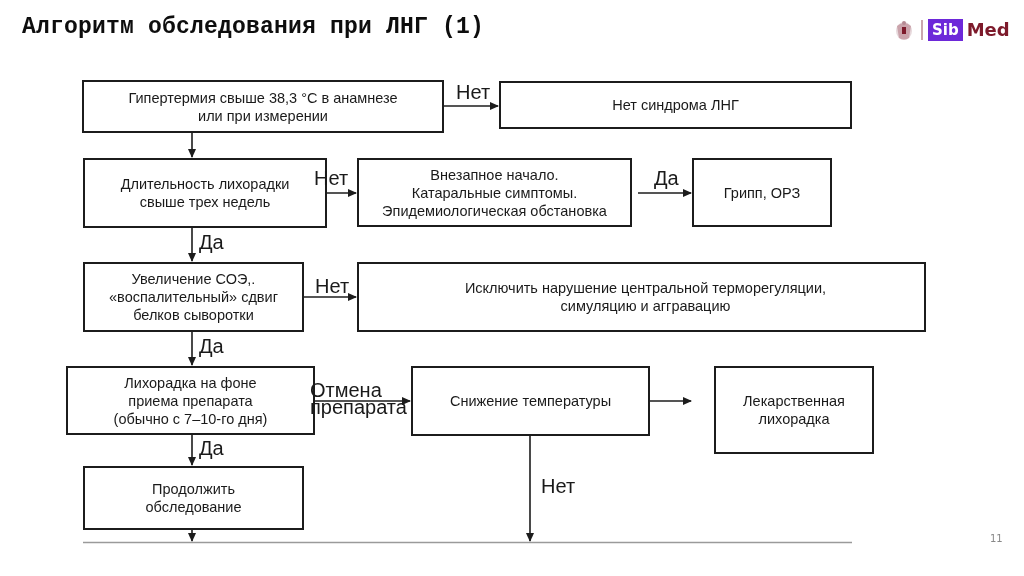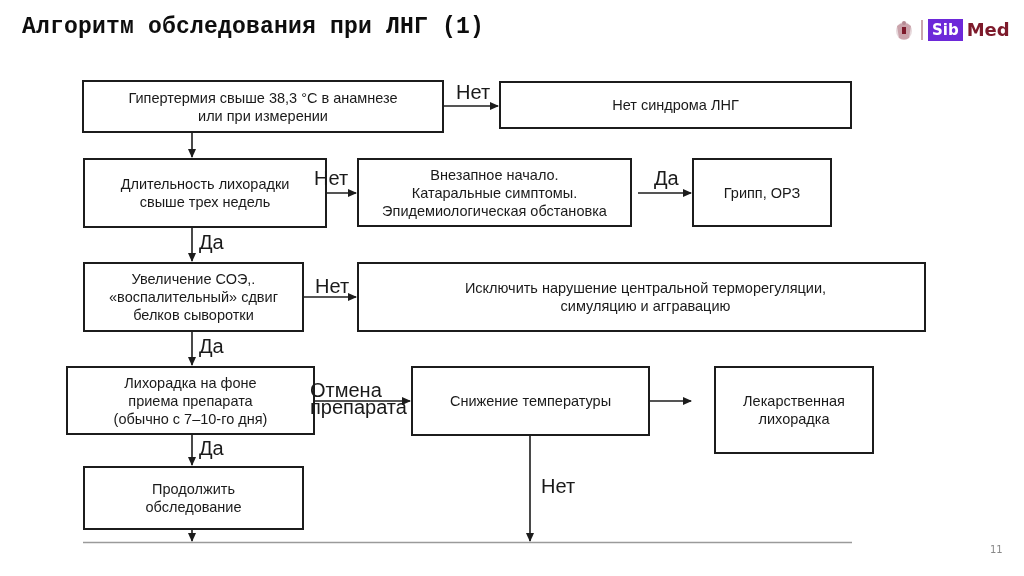--- a/index.html
+++ b/index.html
@@ -17,21 +17,21 @@
   .logo .sep { width: 2px; height: 20px; background: #c9a6ad; margin: 0 5px 0 6px; }
   .logo .sib {
     background: #6d28d9; color: #fff; font-family: "DejaVu Sans", sans-serif; font-weight: bold;
     font-size: 15px; padding: 2px 4px 2px 4px; line-height: 18px;
   }
   .logo .med {
     color: #7d1a2b; font-family: "DejaVu Sans", sans-serif; font-weight: bold;
     font-size: 18px; margin-left: 4px; line-height: 18px;
   }
   .page-num {
-    position: absolute; left: 990px; top: 544px; font-size: 10px; color: #888;
+    position: absolute; left: 990px; top: 533px; font-size: 10px; color: #888;
     font-family: "DejaVu Sans", sans-serif;
   }
   svg.flow { position: absolute; left: 0; top: 0; }
   .box {
     position: absolute; box-sizing: border-box; border: 2px solid #1c1c1c;
     display: flex; align-items: center; justify-content: center; text-align: center;
     font-size: 14.5px; line-height: 18px; color: #1a1a1a; background: #fff;
     white-space: pre-line; padding: 2px 6px;
   }
   .lbl { position: absolute; font-size: 20px; line-height: 17px; color: #1a1a1a; white-space: pre-line; }

